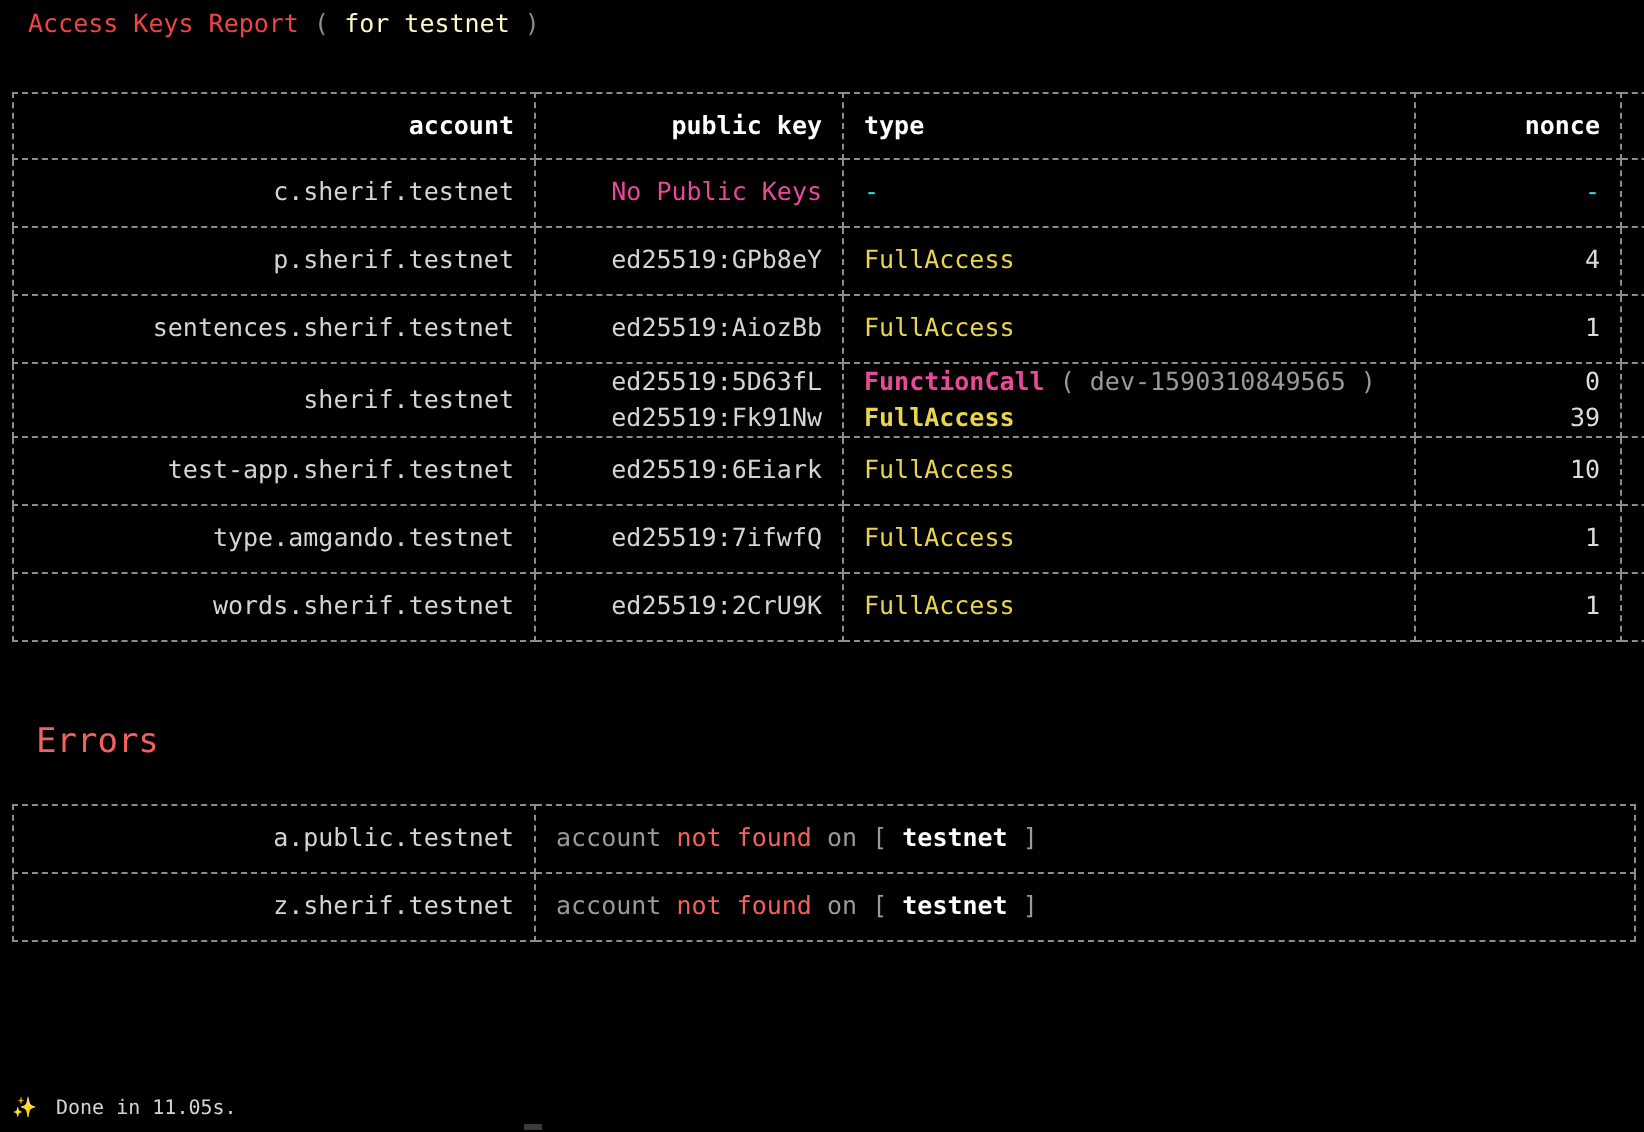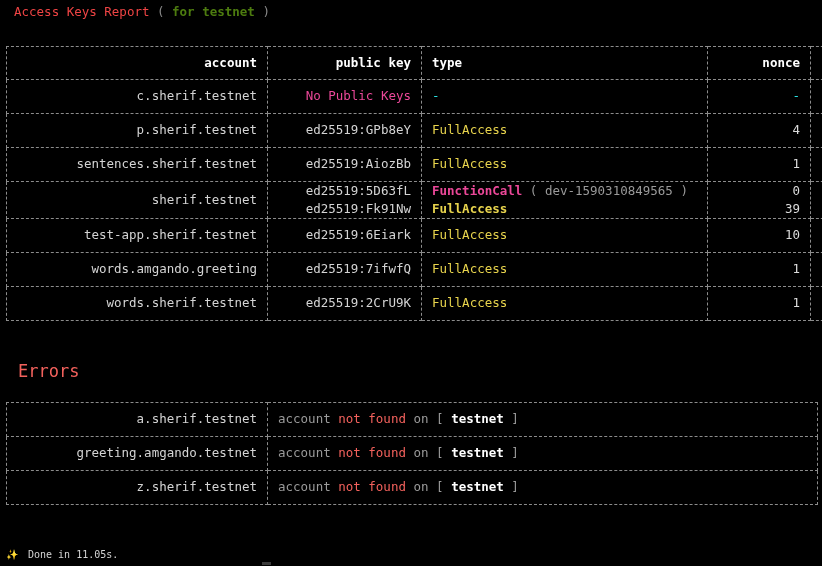--- a/index.html
+++ b/index.html
@@ -27,22 +27,21 @@
     white-space: pre;
   }
   .title-main {
     color: #ef4444;
     font-weight: normal;
   }
   .title-paren {
     color: #8a8a8a;
   }
   .title-net {
-    color: #4d7c0f;
-    font-weight: bold;
+    color: #fef9c3;
   }
 
   
   .tbl {
     position: absolute;
     border-collapse: collapse;
     table-layout: fixed;
     font-size: 12.5px;
   }
   .tbl td, .tbl th {
@@ -183,21 +182,21 @@
 
     <tr>
       <td class="col-account cell-account">test-app.sherif.testnet</td>
       <td class="col-pubkey cell-pubkey">ed25519:6Eiark</td>
       <td class="col-type c-yellow">FullAccess</td>
       <td class="col-nonce cell-nonce">10</td>
       <td class="col-status c-green">Local</td>
     </tr>
 
     <tr>
-      <td class="col-account cell-account">words.amgando.greeting</td>
+      <td class="col-account cell-account">type.amgando.testnet</td>
       <td class="col-pubkey cell-pubkey">ed25519:7ifwfQ</td>
       <td class="col-type c-yellow">FullAccess</td>
       <td class="col-nonce cell-nonce">1</td>
       <td class="col-status c-green">Local</td>
     </tr>
 
     <tr>
       <td class="col-account cell-account">words.sherif.testnet</td>
       <td class="col-pubkey cell-pubkey">ed25519:2CrU9K</td>
       <td class="col-type c-yellow">FullAccess</td>
@@ -207,28 +206,24 @@
 
   </tbody>
 </table>
 
 <div class="errors-heading">Errors</div>
 
 <table class="tbl" id="errors-table">
   <tbody>
 
     <tr>
-      <td class="err-col-account">a.sherif.testnet</td>
+      <td class="err-col-account">a.public.testnet</td>
       <td class="err-col-msg"><span class="c-gray">account</span><span class="c-gray"> </span><span class="c-red">not found</span><span class="c-gray"> </span><span class="c-gray">on</span><span class="c-gray"> </span><span class="c-gray">[</span><span class="c-gray"> </span><span class="c-white-b">testnet</span><span class="c-gray"> </span><span class="c-gray">]</span></td>
     </tr>
 
-    <tr>
-      <td class="err-col-account">greeting.amgando.testnet</td>
-      <td class="err-col-msg"><span class="c-gray">account</span><span class="c-gray"> </span><span class="c-red">not found</span><span class="c-gray"> </span><span class="c-gray">on</span><span class="c-gray"> </span><span class="c-gray">[</span><span class="c-gray"> </span><span class="c-white-b">testnet</span><span class="c-gray"> </span><span class="c-gray">]</span></td>
-    </tr>
 
     <tr>
       <td class="err-col-account">z.sherif.testnet</td>
       <td class="err-col-msg"><span class="c-gray">account</span><span class="c-gray"> </span><span class="c-red">not found</span><span class="c-gray"> </span><span class="c-gray">on</span><span class="c-gray"> </span><span class="c-gray">[</span><span class="c-gray"> </span><span class="c-white-b">testnet</span><span class="c-gray"> </span><span class="c-gray">]</span></td>
     </tr>
 
   </tbody>
 </table>
 
 <div class="footer"><span class="sparkle-icon">✨</span><span>Done in 11.05s.</span></div>

